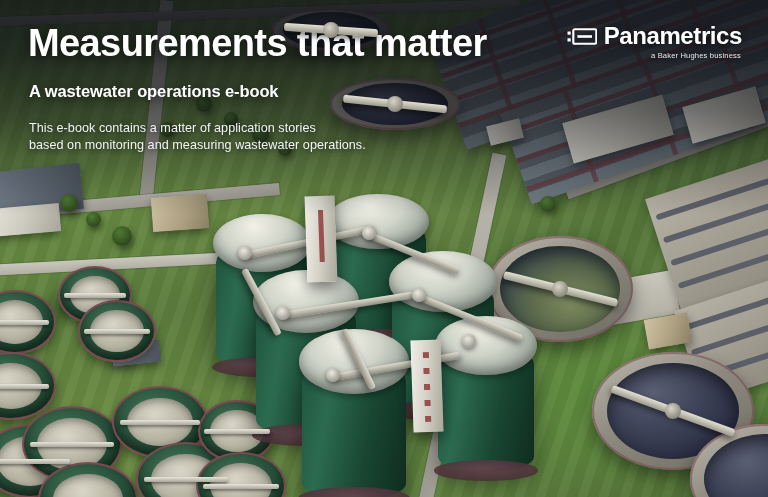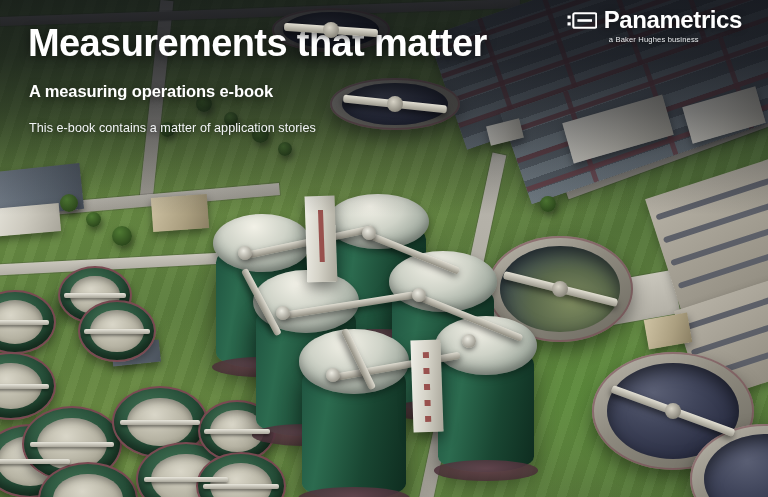--- a/index.html
+++ b/index.html
@@ -346,24 +346,24 @@
     font-weight: 400;
     letter-spacing: .05px;
     text-shadow: 0 1px 6px rgba(0,0,0,.65);
   }
   .blurb span { display: block; white-space: nowrap; }
 
   
   .logo {
     position: absolute;
     right: 26px;
-    top: 8px;
+    top: 24px;
     display: flex;
     flex-direction: column;
-    align-items: center;
+    align-items: flex-end;
   }
   .logo-row {
     display: flex;
     align-items: center;
     gap: 7px;
   }
   .logo-mark {
     display: block;
     width: 30px;
     height: 17px;
@@ -578,24 +578,25 @@
     <div class="tree" style="left:160px;top:122px;width:15px;height:15px;"></div>
     <div class="tree" style="left:540px;top:196px;width:16px;height:16px;"></div>
   </div>
 
   <div class="scrim"></div>
 
   <div class="content">
 
     <h1 class="title">Measurements that matter</h1>
 
-    <h2 class="subtitle">A measuring operations e-book</h2>
+    <h2 class="subtitle">A wastewater operations e-book</h2>
 
     <p class="blurb">
       <span>This e-book contains a matter of application stories</span>
+      <span>based on monitoring and measuring wastewater operations.</span>
     </p>
 
     <div class="logo">
       <div class="logo-row">
         <span class="logo-mark">
           <svg viewBox="0 0 30 17" width="30" height="17" aria-hidden="true">
             <rect x="0.5" y="3.5" width="3.2" height="3.2" fill="#ffffff"></rect>
             <rect x="0.5" y="10.3" width="3.2" height="3.2" fill="#ffffff"></rect>
             <rect x="6.3" y="1.2" width="23.0" height="14.6" rx="1.6" fill="none" stroke="#ffffff" stroke-width="2.1"></rect>
             <rect x="10.4" y="7.2" width="14.6" height="2.6" fill="#ffffff"></rect>

